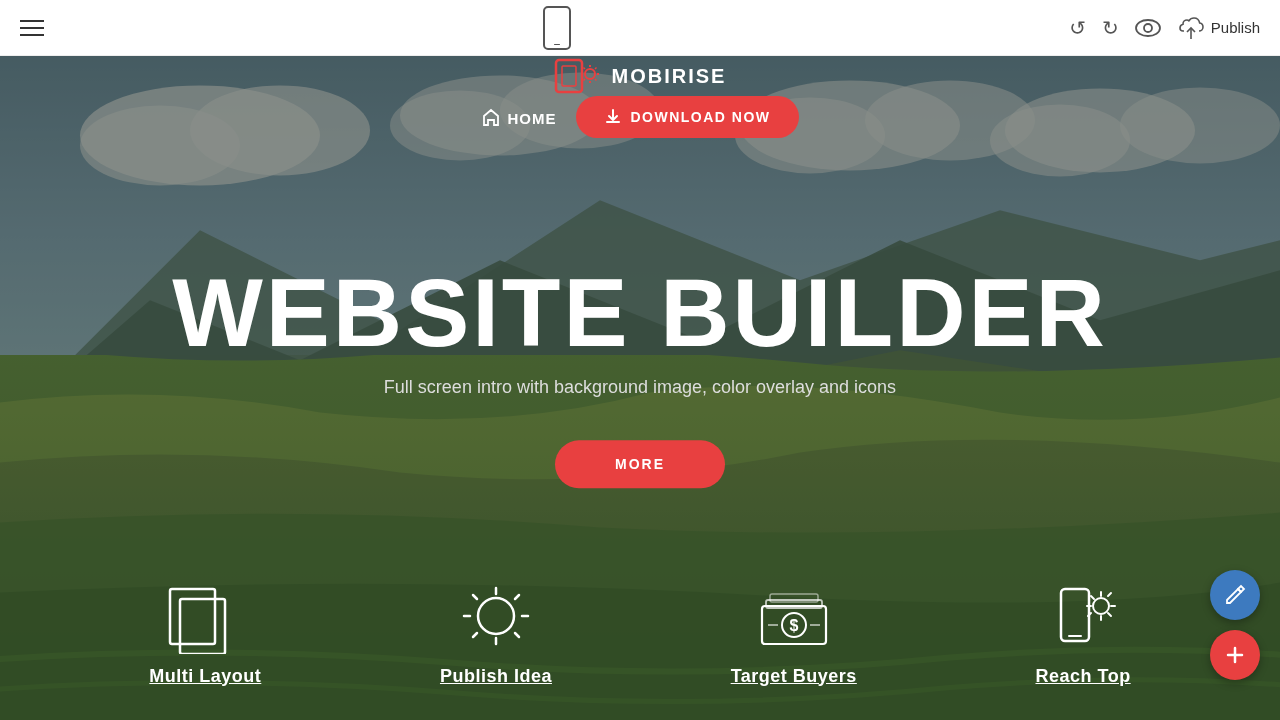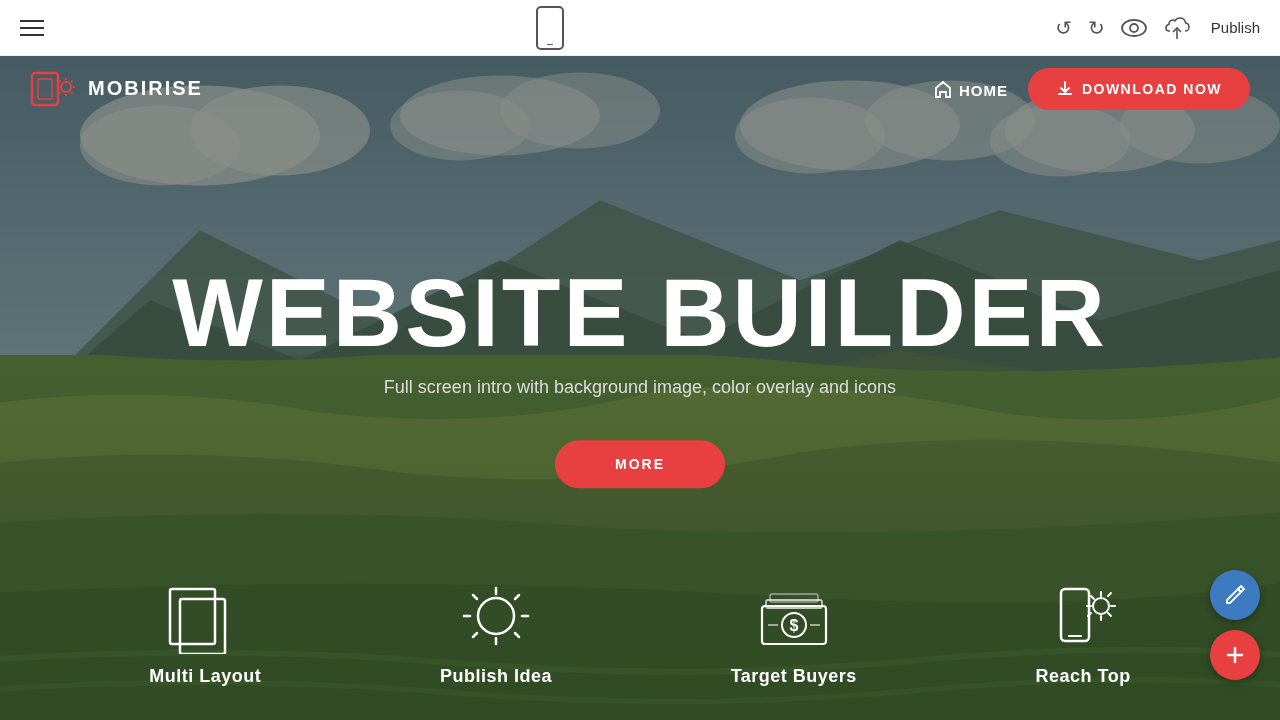--- a/index.html
+++ b/index.html
@@ -21,21 +21,21 @@
     .toolbar-left { display: flex; align-items: center; }
     .hamburger-icon { display: flex; flex-direction: column; gap: 5px; cursor: pointer; }
     .hamburger-icon span { display: block; width: 24px; height: 2px; background: #333; }
     .toolbar-center { display: flex; align-items: center; }
     .phone-icon-wrap { display: flex; align-items: center; }
     .phone-icon { width: 28px; height: 44px; border: 2px solid #555; border-radius: 5px; position: relative; }
     .phone-icon::after { content: ''; position: absolute; bottom: 3px; left: 50%; transform: translateX(-50%); width: 6px; height: 1px; background: #555; border-radius: 1px; }
     .toolbar-right { display: flex; align-items: center; gap: 16px; }
     .toolbar-btn { background: none; border: none; cursor: pointer; display: flex; align-items: center; gap: 6px; color: #333; font-size: 14px; }
     .undo-icon, .redo-icon { font-size: 20px; color: #555; }
-    .publish-btn { display: flex; align-items: center; gap: 20px; cursor: pointer; color: #333; font-size: 15px; font-weight: 500; }
+    .publish-btn { display: flex; align-items: center; gap: 6px; cursor: pointer; color: #333; font-size: 15px; font-weight: 500; }
 
     
     .main {
       position: absolute;
       top: 56px; left: 0; right: 0; bottom: 0;
       overflow: hidden;
     }
 
     
     .hero {
@@ -66,20 +66,21 @@
     
     .nav-bar {
       position: absolute;
       top: 0; left: 0; right: 0;
       height: 65px;
       display: flex;
       align-items: center;
       justify-content: space-between;
       padding: 0 30px;
       z-index: 10;
+      flex-direction: column;
     }
     .logo { display: flex; align-items: center; gap: 10px; cursor: pointer; }
     .logo-icon { width: 48px; height: 40px; }
     .logo-text { color: #fff; font-size: 20px; font-weight: 700; letter-spacing: 2px; }
     .nav-right { display: flex; align-items: center; gap: 20px; }
     .nav-home { display: flex; align-items: flex-end; gap: 6px; color: #fff; font-size: 15px; font-weight: 600; letter-spacing: 1px; cursor: pointer; text-transform: uppercase; }
     .download-btn {
       background: #e84040;
       color: #fff;
       padding: 12px 28px;
@@ -150,20 +151,21 @@
       align-items: center;
       gap: 12px;
       color: #fff;
     }
     .feature-icon { width: 80px; height: 70px; }
     .feature-label {
       font-size: 18px;
       font-weight: 600;
       color: #fff;
       letter-spacing: 0.5px;
+      text-decoration: underline;
     }
 
     
     .fab-blue {
       position: absolute;
       bottom: 100px;
       right: 20px;
       width: 50px; height: 50px;
       border-radius: 50%;
       background: #3d7abf;

